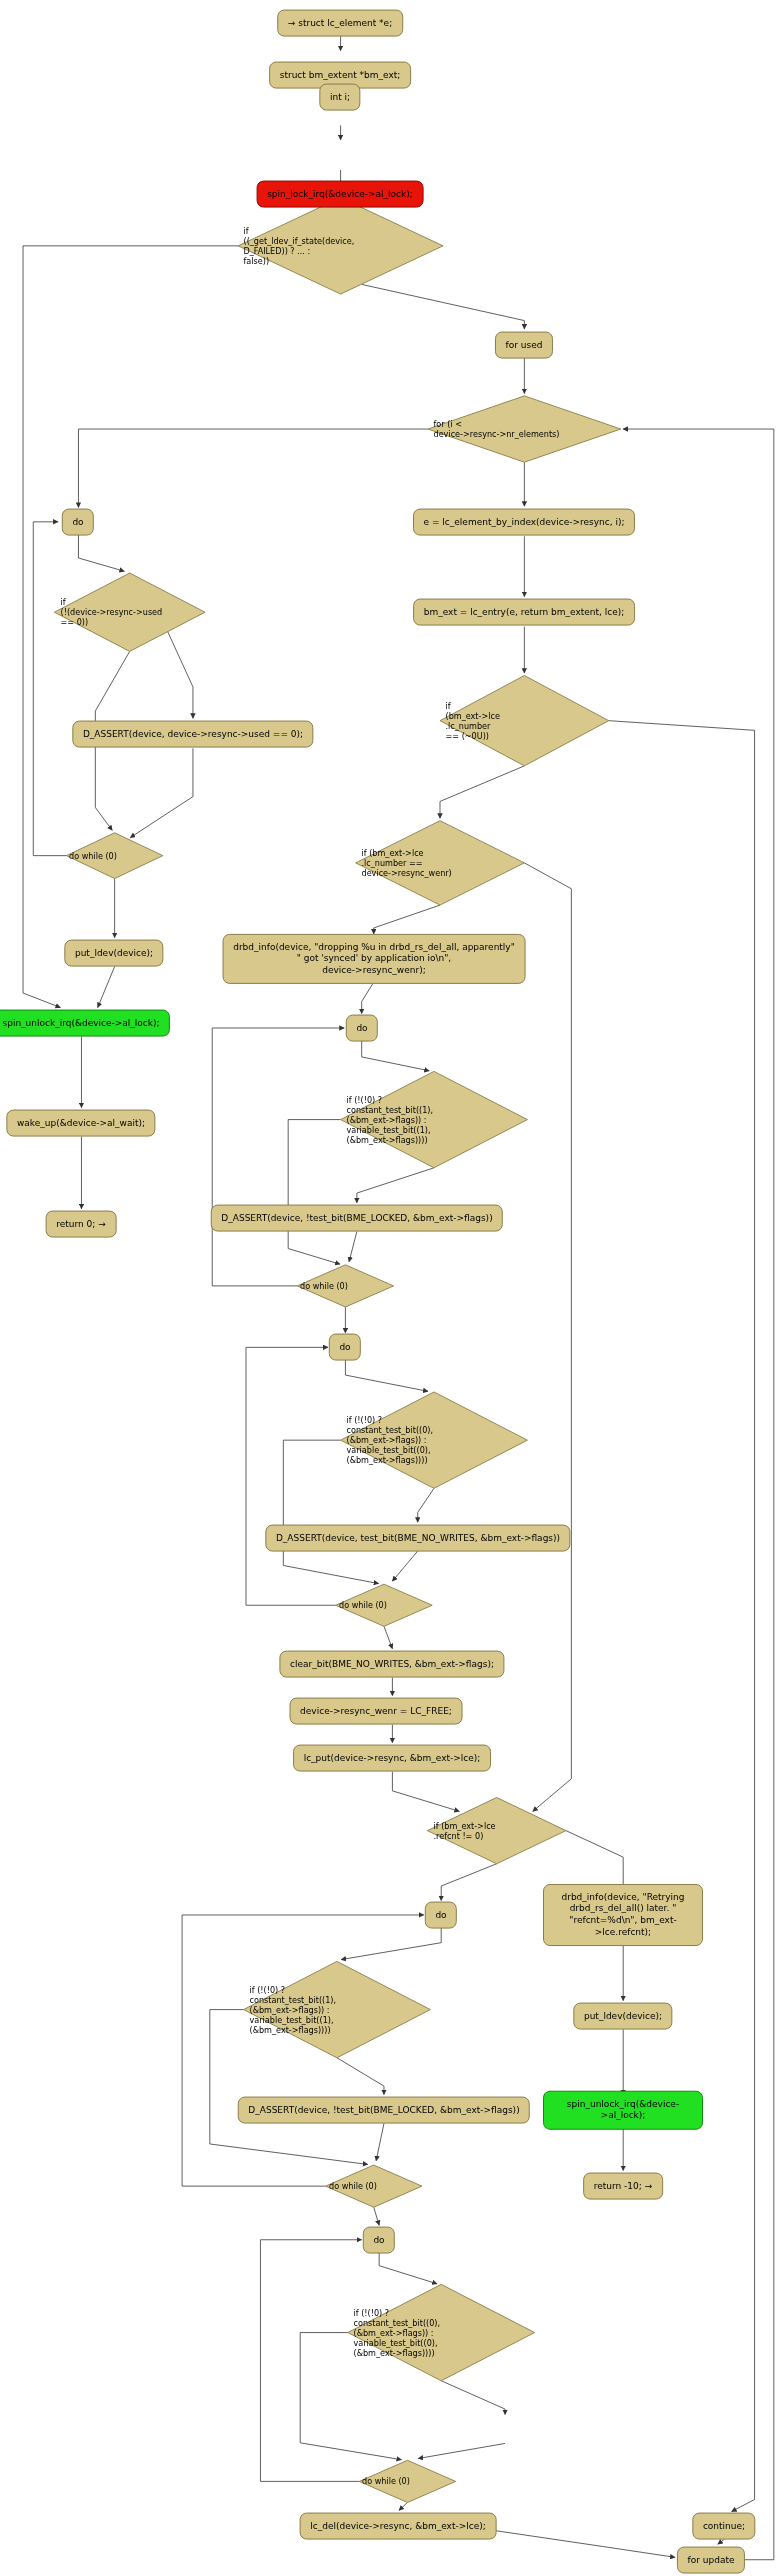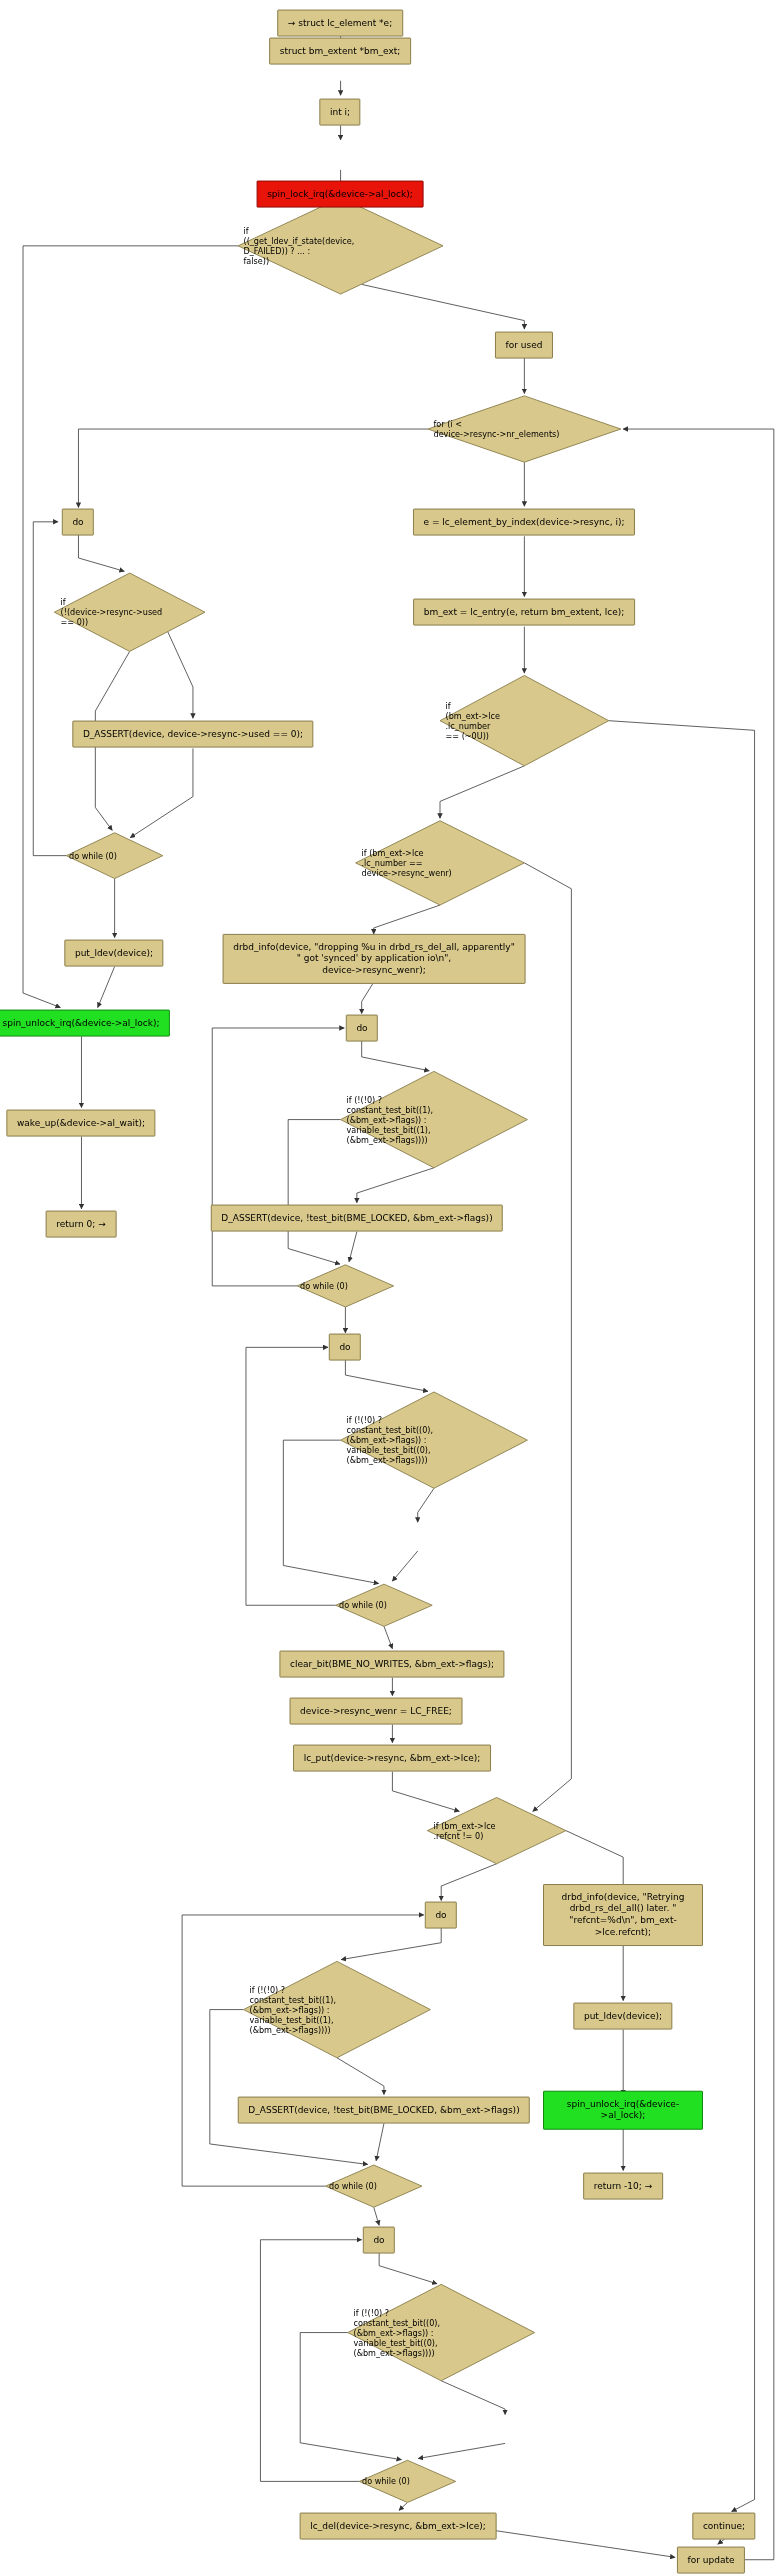--- a/index.html
+++ b/index.html
@@ -13,21 +13,21 @@
   *{box-sizing:border-box;}
   body{margin:0;background:var(--background);font-family:"DejaVu Sans",sans-serif;}
   .canvas{position:relative;width:783px;height:2576px;background:var(--background);overflow:hidden;}
   svg.edges{position:absolute;left:0;top:0;width:783px;height:2576px;}
   .edge{fill:none;stroke:var(--edge-color);stroke-width:1.3;marker-end:url(#arrow);}
   #arrow path{fill:var(--edge-color);}
   .diamond-shape{fill:var(--node-fill);stroke:var(--node-border);stroke-width:1.5;}
   .box{
     position:absolute;transform:translate(-50%,-50%);
     background:var(--node-fill);border:0.9px solid var(--node-border);
-    border-radius:1px;padding:6.6px 9.6px;
+    border-radius:7px;padding:6.6px 9.6px;
     font-size:9px;line-height:1.3;color:#000;
     white-space:pre-line;text-align:center;
   }
   .box.lock{background:var(--lock-fill);border-color:#8f0b05;margin-top:37px;}
   .box.unlock{background:var(--unlock-fill);border-color:#128a12;}
   .dlabel{
     position:absolute;transform:translate(-50%,-50%);
     font-size:8.1px;line-height:1.25;color:#000;
     white-space:pre-line;text-align:left;
   }
@@ -118,38 +118,39 @@
     <polygon class="diamond-shape" points="720,2310 875,2390 720,2470 565,2390"></polygon>
     <polygon class="diamond-shape" points="637,2629 717,2664 637,2699 557,2664"></polygon>
     <polygon class="diamond-shape" points="824,2983 939,3038 824,3093 709,3038"></polygon>
     <polygon class="diamond-shape" points="559,3255 714,3335 559,3415 404,3335"></polygon>
     <polygon class="diamond-shape" points="620,3593 700,3628 620,3663 540,3628"></polygon>
     <polygon class="diamond-shape" points="732,3791 887,3871 732,3951 577,3871"></polygon>
     <polygon class="diamond-shape" points="676,4083 756,4118 676,4153 596,4118"></polygon>
   </svg>
 
   <div class="box" style="left:340px;top:23px">→ struct lc_element *e;</div>
-  <div class="box" style="left:340px;top:51px">struct bm_extent *bm_ext;</div>
-  <div class="box" style="left:340px;top:112px">int i;</div>
+  <div class="box" style="left:340px;top:75px">struct bm_extent *bm_ext;</div>
+  <div class="box" style="left:340px;top:97px">int i;</div>
   <div class="box lock" style="left:340px;top:157px">spin_lock_irq(&amp;device-&gt;al_lock);</div>
   <div class="box" style="left:524px;top:345px">for used</div>
   <div class="box" style="left:78px;top:522px">do</div>
   <div class="box" style="left:524px;top:522px">e = lc_element_by_index(device-&gt;resync, i);</div>
   <div class="box" style="left:524px;top:612px">bm_ext = lc_entry(e, return bm_extent, lce);</div>
   <div class="box" style="left:193px;top:734px">D_ASSERT(device, device-&gt;resync-&gt;used == 0);</div>
   <div class="box" style="left:114px;top:953px">put_ldev(device);</div>
   <div class="box unlock" style="left:81px;top:1023px">spin_unlock_irq(&amp;device-&gt;al_lock);</div>
   <div class="box" style="left:81px;top:1123px">wake_up(&amp;device-&gt;al_wait);</div>
   <div class="box" style="left:81px;top:1224px">return 0; →</div>
   <div class="box" style="left:374px;top:959px">drbd_info(device, "dropping %u in drbd_rs_del_all, apparently"
 " got 'synced' by application io\n",
 device-&gt;resync_wenr);</div>
   <div class="box" style="left:362px;top:1028px">do</div>
   <div class="box" style="left:357px;top:1218px">D_ASSERT(device, !test_bit(BME_LOCKED, &amp;bm_ext-&gt;flags))</div>
   <div class="box" style="left:345px;top:1347px">do</div>
+  <div class="box" style="left:418px;top:1538px">D_ASSERT(device, test_bit(BME_NO_WRITES, &amp;bm_ext-&gt;flags))</div>
   <div class="box" style="left:392px;top:1664px">clear_bit(BME_NO_WRITES, &amp;bm_ext-&gt;flags);</div>
   <div class="box" style="left:376px;top:1711px">device-&gt;resync_wenr = LC_FREE;</div>
   <div class="box" style="left:392px;top:1758px">lc_put(device-&gt;resync, &amp;bm_ext-&gt;lce);</div>
   <div class="box" style="left:441px;top:1915px">do</div>
   <div class="box" style="left:623px;top:1915px">drbd_info(device, "Retrying drbd_rs_del_all() later. "
 "refcnt=%d\n", bm_ext-&gt;lce.refcnt);</div>
   <div class="box" style="left:623px;top:2016px">put_ldev(device);</div>
   <div class="box" style="left:384px;top:2110px">D_ASSERT(device, !test_bit(BME_LOCKED, &amp;bm_ext-&gt;flags))</div>
   <div class="box unlock" style="left:623px;top:2110px">spin_unlock_irq(&amp;device-&gt;al_lock);</div>
   <div class="box" style="left:623px;top:2186px">return -10; →</div>

